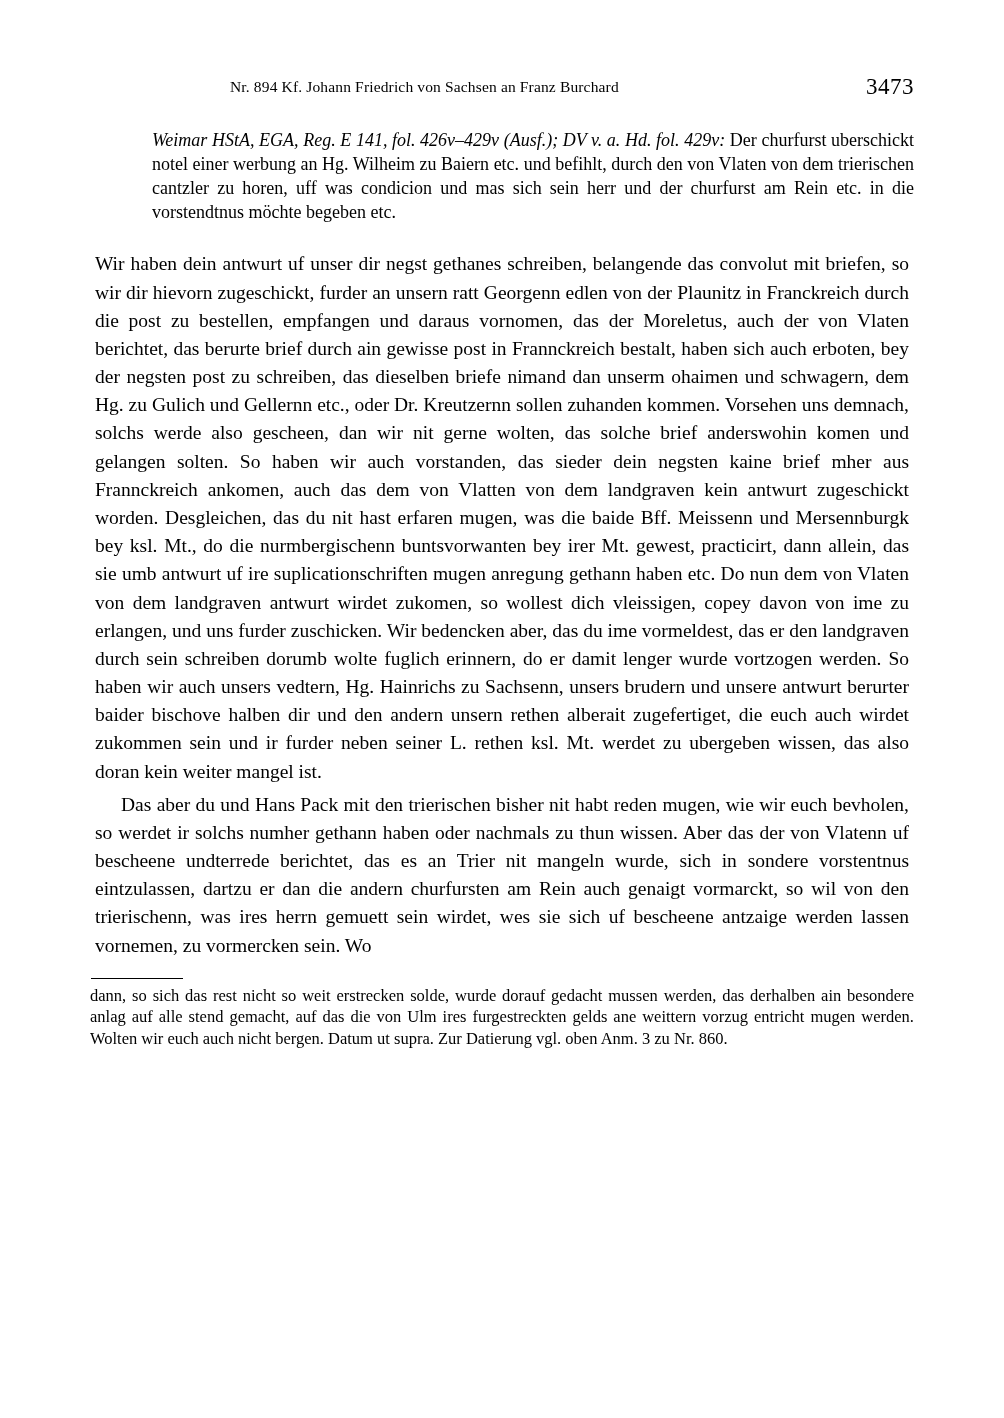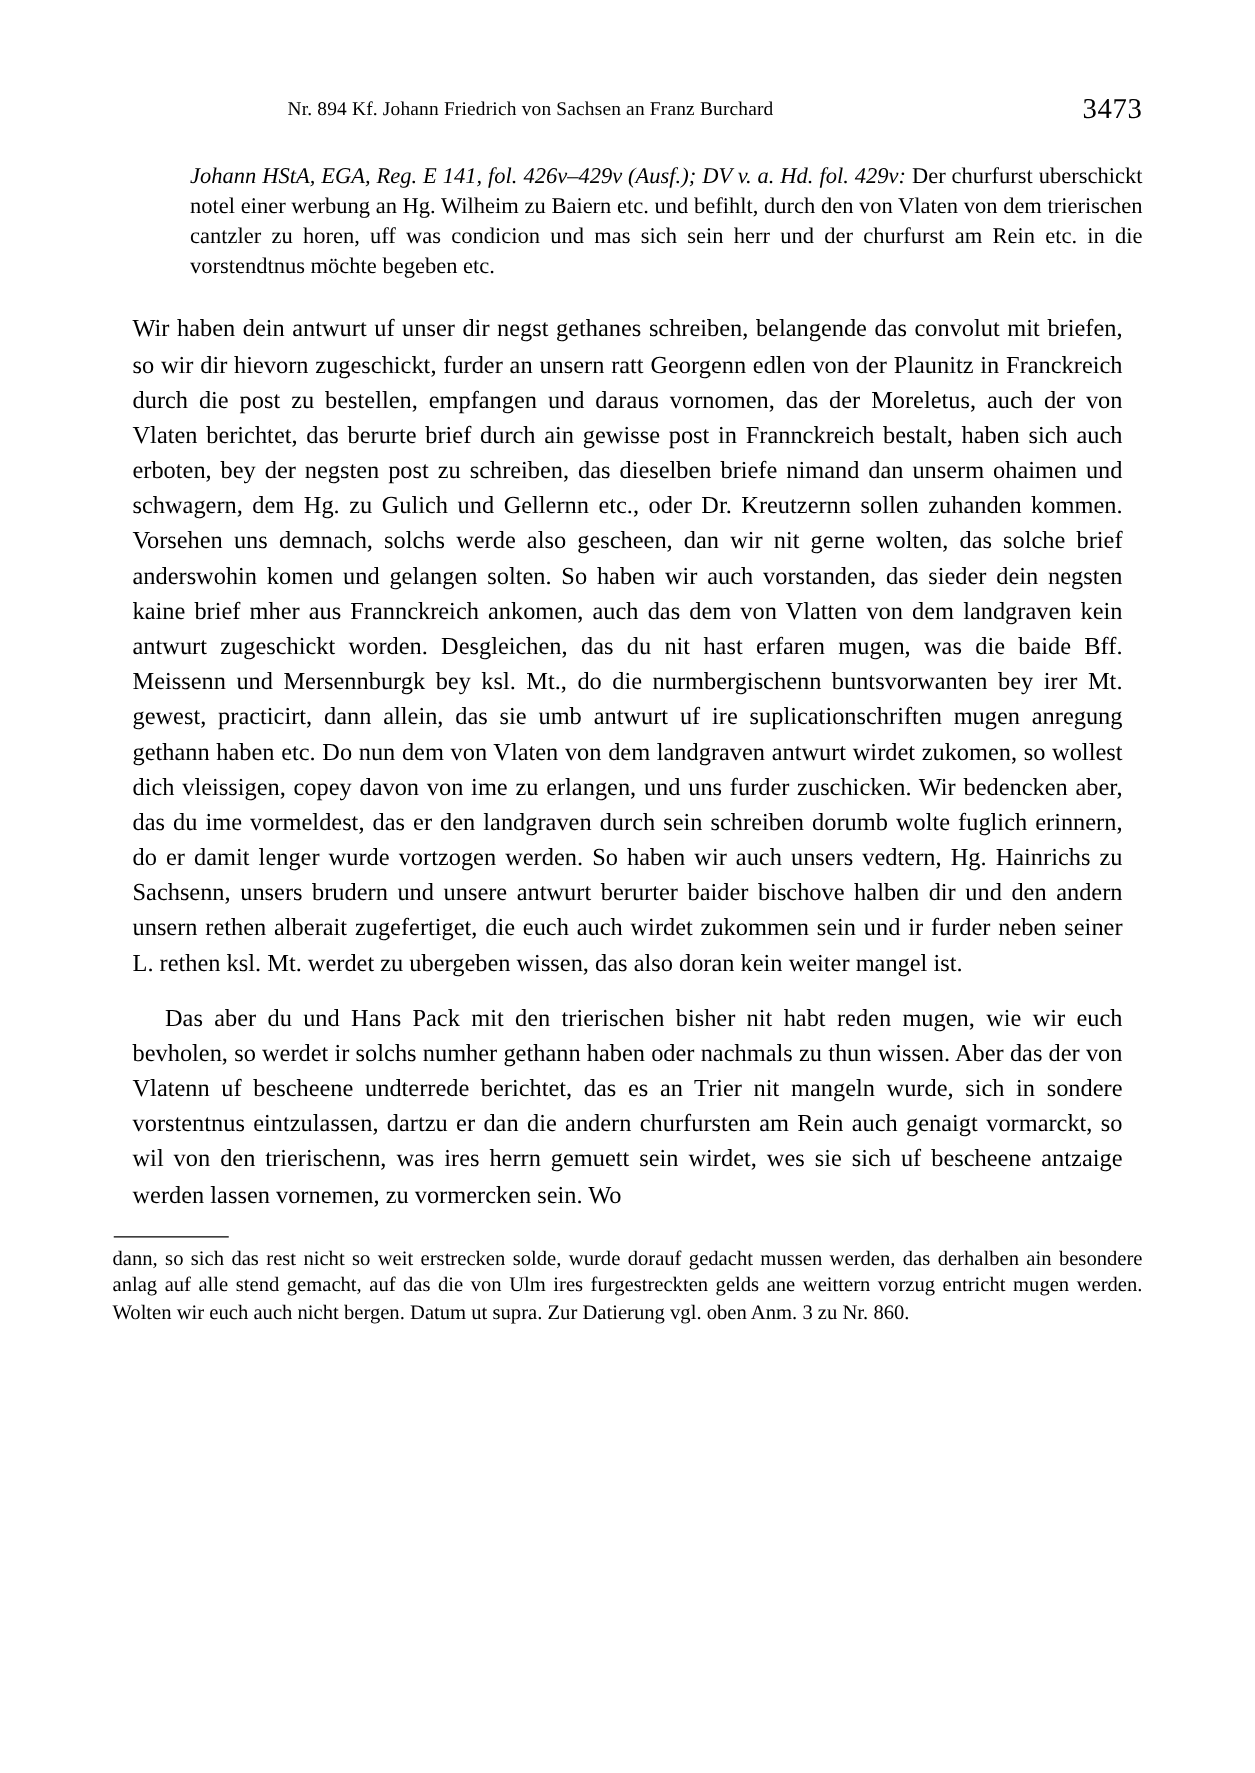--- a/index.html
+++ b/index.html
@@ -74,21 +74,21 @@
   }
   .body-text {
     margin-top: 26px;
     font-size: 19.5px;
     line-height: 1.445;
     text-align: justify;
     text-justify: inter-word;
     hyphens: auto;
   }
   .body-text p {
-    margin: 16px;
+    margin: 5px;
   }
   .body-text p + p {
     text-indent: 26px;
   }
   .footnote-wrap {
     margin-top: 18px;
   }
   .fn-rule {
     width: 92px;
     height: 1px;
@@ -110,21 +110,21 @@
 
 <div class="page">
 
   <div class="runhead">
     <span class="rh-title">Nr. 894 Kf. Johann Friedrich von Sachsen an Franz Burchard</span>
     <span class="rh-page">3473</span>
   </div>
 
 
   <div class="regest">
-    <span class="src">Johann HStA, EGA, Reg. E 141, fol. 426v–429v (Ausf.); DV v. a. Hd. fol. 429v:</span><span> Der churfurst uberschickt notel einer werbung an Hg. Wilheim zu Baiern etc. und befihlt, durch den von Vlaten von dem trierischen cantzler zu horen, uff was condicion und mas sich sein herr und der churfurst am Rein etc. in die vorstendtnus möchte begeben etc.</span>
+    <span class="src">Weimar HStA, EGA, Reg. E 141, fol. 426v–429v (Ausf.); DV v. a. Hd. fol. 429v:</span><span> Der churfurst uberschickt notel einer werbung an Hg. Wilheim zu Baiern etc. und befihlt, durch den von Vlaten von dem trierischen cantzler zu horen, uff was condicion und mas sich sein herr und der churfurst am Rein etc. in die vorstendtnus möchte begeben etc.</span>
   </div>
 
   <div class="body-text">
     <p>Wir haben dein antwurt uf unser dir negst gethanes schreiben, belangende das convolut mit briefen, so wir dir hievorn zugeschickt, furder an unsern ratt Georgenn edlen von der Plaunitz in Franckreich durch die post zu bestellen, empfangen und daraus vornomen, das der Moreletus, auch der von Vlaten berichtet, das berurte brief durch ain gewisse post in Frannckreich bestalt, haben sich auch erboten, bey der negsten post zu schreiben, das dieselben briefe nimand dan unserm ohaimen und schwagern, dem Hg. zu Gulich und Gellernn etc., oder Dr. Kreutzernn sollen zuhanden kommen. Vorsehen uns demnach, solchs werde also gescheen, dan wir nit gerne wolten, das solche brief anderswohin komen und gelangen solten. So haben wir auch vorstanden, das sieder dein negsten kaine brief mher aus Frannckreich ankomen, auch das dem von Vlatten von dem landgraven kein antwurt zugeschickt worden. Desgleichen, das du nit hast erfaren mugen, was die baide Bff. Meissenn und Mersennburgk bey ksl. Mt., do die nurmbergischenn buntsvorwanten bey irer Mt. gewest, practicirt, dann allein, das sie umb antwurt uf ire suplicationschriften mugen anregung gethann haben etc. Do nun dem von Vlaten von dem landgraven antwurt wirdet zukomen, so wollest dich vleissigen, copey davon von ime zu erlangen, und uns furder zuschicken. Wir bedencken aber, das du ime vormeldest, das er den landgraven durch sein schreiben dorumb wolte fuglich erinnern, do er damit lenger wurde vortzogen werden. So haben wir auch unsers vedtern, Hg. Hainrichs zu Sachsenn, unsers brudern und unsere antwurt berurter baider bischove halben dir und den andern unsern rethen alberait zugefertiget, die euch auch wirdet zukommen sein und ir furder neben seiner L. rethen ksl. Mt. werdet zu ubergeben wissen, das also doran kein weiter mangel ist.</p>
     <p>Das aber du und Hans Pack mit den trierischen bisher nit habt reden mugen, wie wir euch bevholen, so werdet ir solchs numher gethann haben oder nachmals zu thun wissen. Aber das der von Vlatenn uf bescheene undterrede berichtet, das es an Trier nit mangeln wurde, sich in sondere vorstentnus eintzulassen, dartzu er dan die andern churfursten am Rein auch genaigt vormarckt, so wil von den trierischenn, was ires herrn gemuett sein wirdet, wes sie sich uf bescheene antzaige werden lassen vornemen, zu vormercken sein. Wo</p>
   </div>
 
   <div class="footnote-wrap">
     <div class="fn-rule"></div>
     <div class="footnote">

